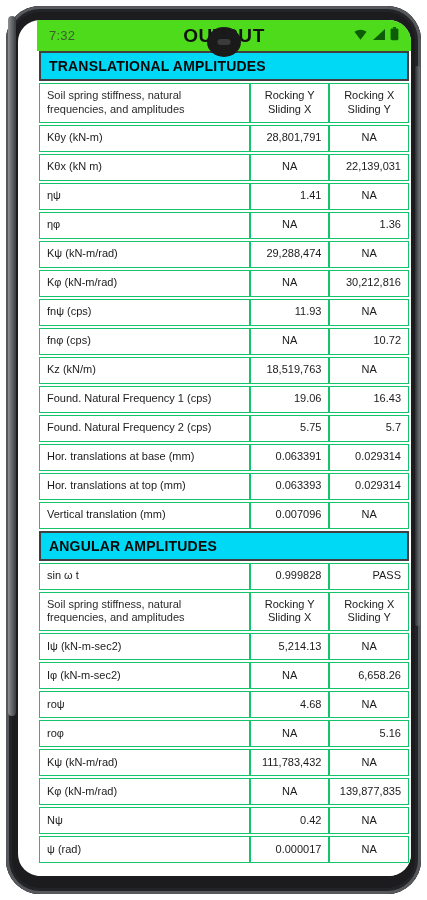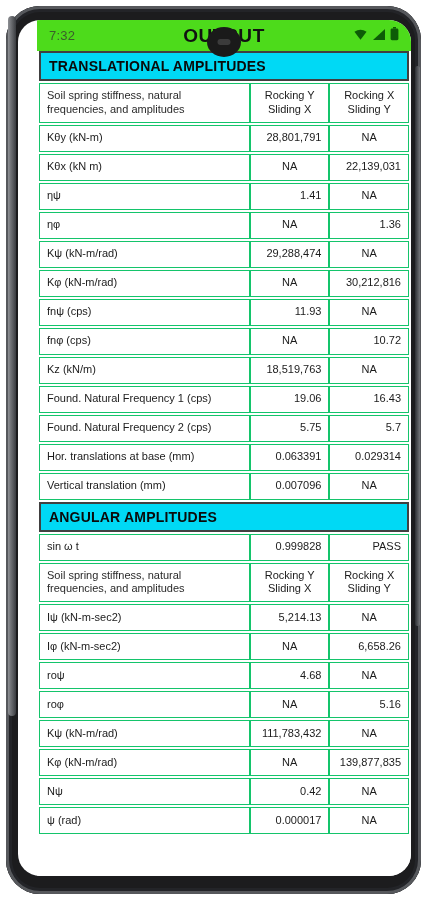--- a/index.html
+++ b/index.html
@@ -260,20 +260,25 @@
                 <td class="c-label">Found. Natural Frequency 2 (cps)</td>
                 <td class="c-val fill">5.75</td>
                 <td class="c-val fill">5.7</td>
               </tr>
               <tr>
                 <td class="c-label">Hor. translations at base (mm)</td>
                 <td class="c-val fill">0.063391</td>
                 <td class="c-val fill">0.029314</td>
               </tr>
               <tr>
+                <td class="c-label">Hor. translations at top (mm)</td>
+                <td class="c-val fill">0.063393</td>
+                <td class="c-val fill">0.029314</td>
+              </tr>
+              <tr>
                 <td class="c-label">Vertical translation (mm)</td>
                 <td class="c-val fill">0.007096</td>
                 <td class="c-val na">NA</td>
               </tr>
             </tbody>
           </table>
           <div class="section-banner">ANGULAR AMPLITUDES</div>
           <table class="grid">
             <tbody>
               <tr>

